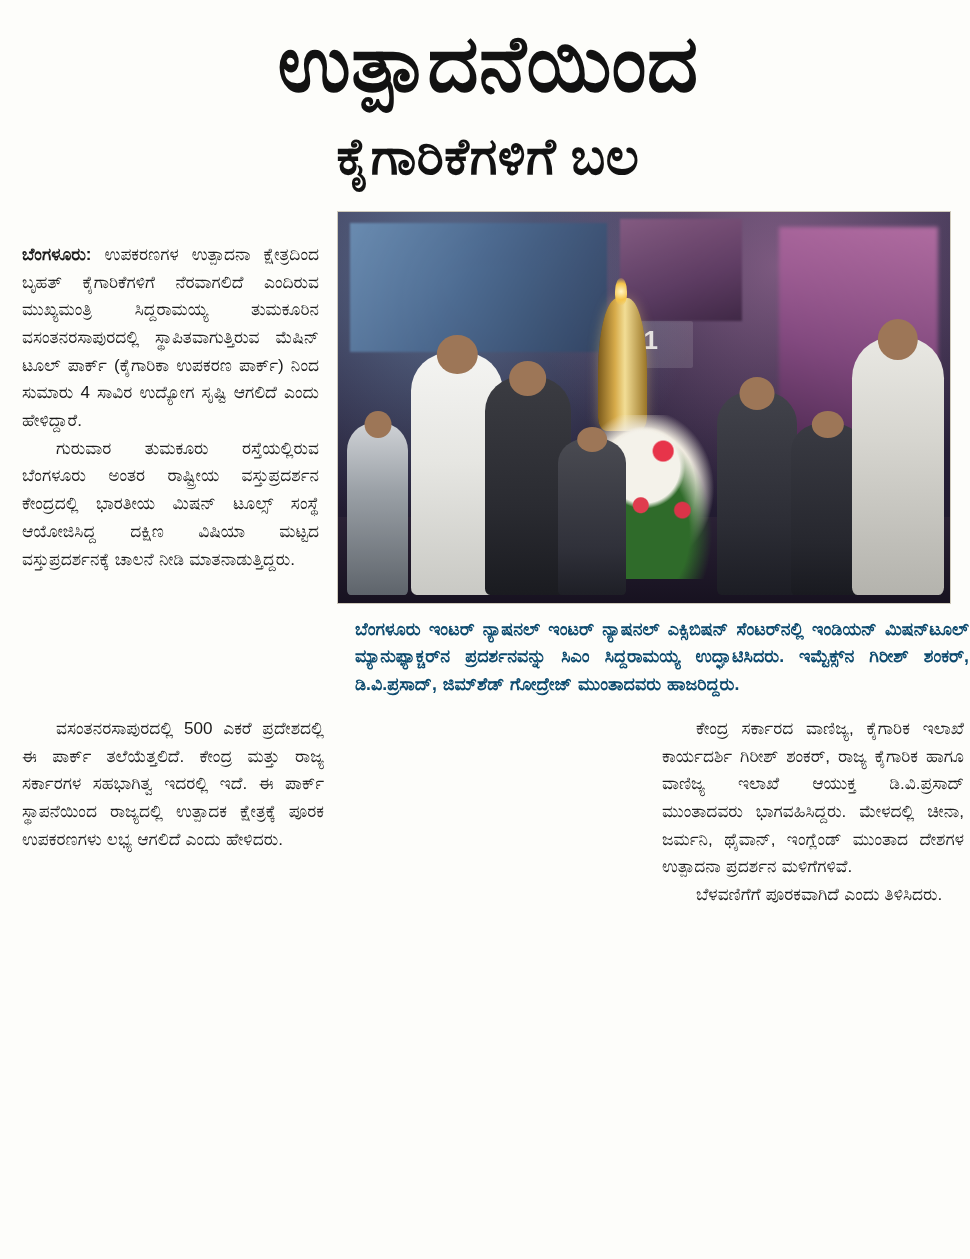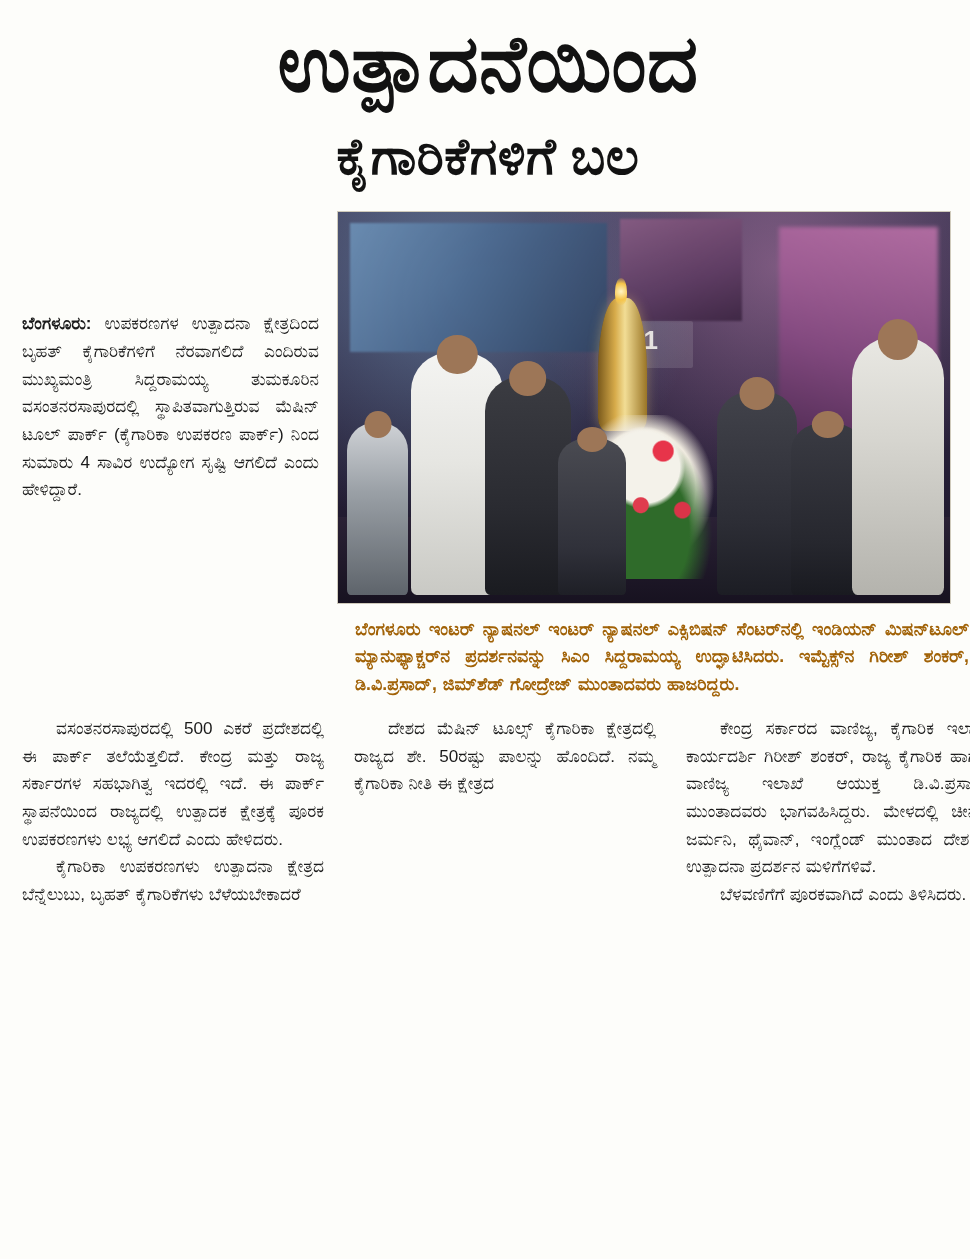--- a/index.html
+++ b/index.html
@@ -207,29 +207,29 @@
     background: #9d7657;
   }
   
   .caption {
     width: 614px;
     margin-left: 333px;
     margin-top: 12px;
     font-size: 17.6px;
     font-weight: bold;
     line-height: 1.58;
-    color: #a16207;
+    color: #0c4a6e;
     text-align: justify;
     word-spacing: 1px;
   }
   
   .lower {
     display: flex;
     margin-top: 16px;
-    gap: 30px;
+    gap: 18px;
   }
   .lower .col { width: 302px; flex: 0 0 302px; }
   
   .lowcol p + p { margin-top: 0; }
 </style>
 </head>
 <body>
 
 <div class="page">
 
@@ -238,20 +238,21 @@
     <span class="line2">ಕೈಗಾರಿಕೆಗಳಿಗೆ ಬಲ</span>
   </div>
 
   <div class="upper">
 
     <div class="col col-left">
       <p class="first">
         <b class="lead-city">ಬೆಂಗಳೂರು:</b>
         <span>ಉಪಕರಣಗಳ ಉತ್ಪಾದನಾ ಕ್ಷೇತ್ರದಿಂದ ಬೃಹತ್ ಕೈಗಾರಿಕೆಗಳಿಗೆ ನೆರವಾಗಲಿದೆ ಎಂದಿರುವ ಮುಖ್ಯಮಂತ್ರಿ ಸಿದ್ದರಾಮಯ್ಯ ತುಮಕೂರಿನ ವಸಂತನರಸಾಪುರದಲ್ಲಿ ಸ್ಥಾಪಿತವಾಗುತ್ತಿರುವ ಮೆಷಿನ್ ಟೂಲ್ ಪಾರ್ಕ್ (ಕೈಗಾರಿಕಾ ಉಪಕರಣ ಪಾರ್ಕ್) ನಿಂದ ಸುಮಾರು 4 ಸಾವಿರ ಉದ್ಯೋಗ ಸೃಷ್ಟಿ ಆಗಲಿದೆ ಎಂದು ಹೇಳಿದ್ದಾರೆ.</span>
       </p>
+      <p>ಗುರುವಾರ ತುಮಕೂರು ರಸ್ತೆಯಲ್ಲಿರುವ ಬೆಂಗಳೂರು ಅಂತರ ರಾಷ್ಟ್ರೀಯ ವಸ್ತುಪ್ರದರ್ಶನ ಕೇಂದ್ರದಲ್ಲಿ ಭಾರತೀಯ ಮಿಷನ್ ಟೂಲ್ಸ್ ಸಂಸ್ಥೆ ಆಯೋಜಿಸಿದ್ದ ದಕ್ಷಿಣ ವಿಷಿಯಾ ಮಟ್ಟದ ವಸ್ತುಪ್ರದರ್ಶನಕ್ಕೆ ಚಾಲನೆ ನೀಡಿ ಮಾತನಾಡುತ್ತಿದ್ದರು.</p>
     </div>
 
     <div class="photo-wrap">
       <div class="photo">
         <div class="ph-bg"></div>
         <div class="ph-screen"></div>
         <div class="ph-screen2"></div>
         <div class="ph-pink"></div>
         <div class="ph-stage"></div>
 
@@ -286,24 +287,22 @@
           </div>
       </div>
     </div>
   </div>
 
   <div class="caption">ಬೆಂಗಳೂರು ಇಂಟರ್ ನ್ಯಾಷನಲ್ ಇಂಟರ್ ನ್ಯಾಷನಲ್ ಎಕ್ಸಿಬಿಷನ್ ಸೆಂಟರ್‌ನಲ್ಲಿ ಇಂಡಿಯನ್ ಮಿಷನ್‌ಟೂಲ್ ಮ್ಯಾನುಫ್ಯಾಕ್ಚರ್‌ನ ಪ್ರದರ್ಶನವನ್ನು ಸಿಎಂ ಸಿದ್ದರಾಮಯ್ಯ ಉದ್ಘಾಟಿಸಿದರು. ಇಮ್ಟೆಕ್ಸ್‌ನ ಗಿರೀಶ್ ಶಂಕರ್, ಡಿ.ವಿ.ಪ್ರಸಾದ್, ಜಿಮ್‌ಶೆಡ್ ಗೋದ್ರೇಜ್ ಮುಂತಾದವರು ಹಾಜರಿದ್ದರು.</div>
 
   <div class="lower">
     <div class="col lowcol">
       <p>ವಸಂತನರಸಾಪುರದಲ್ಲಿ 500 ಎಕರೆ ಪ್ರದೇಶದಲ್ಲಿ ಈ ಪಾರ್ಕ್ ತಲೆಯೆತ್ತಲಿದೆ. ಕೇಂದ್ರ ಮತ್ತು ರಾಜ್ಯ ಸರ್ಕಾರಗಳ ಸಹಭಾಗಿತ್ವ ಇದರಲ್ಲಿ ಇದೆ. ಈ ಪಾರ್ಕ್ ಸ್ಥಾಪನೆಯಿಂದ ರಾಜ್ಯದಲ್ಲಿ ಉತ್ಪಾದಕ ಕ್ಷೇತ್ರಕ್ಕೆ ಪೂರಕ ಉಪಕರಣಗಳು ಲಭ್ಯ ಆಗಲಿದೆ ಎಂದು ಹೇಳಿದರು.</p>
-      <p>ಕೈಗಾರಿಕಾ ಉಪಕರಣಗಳು ಉತ್ಪಾದನಾ ಕ್ಷೇತ್ರದ ಬೆನ್ನೆಲುಬು, ಬೃಹತ್ ಕೈಗಾರಿಕೆಗಳು ಬೆಳೆಯಬೇಕಾದರೆ</p>
     </div>
     <div class="col lowcol">
-      <p>ದೇಶದ ಮೆಷಿನ್ ಟೂಲ್ಸ್ ಕೈಗಾರಿಕಾ ಕ್ಷೇತ್ರದಲ್ಲಿ ರಾಜ್ಯದ ಶೇ. 50ರಷ್ಟು ಪಾಲನ್ನು ಹೊಂದಿದೆ. ನಮ್ಮ ಕೈಗಾರಿಕಾ ನೀತಿ ಈ ಕ್ಷೇತ್ರದ</p>
     </div>
     <div class="col lowcol">
       <p>ಕೇಂದ್ರ ಸರ್ಕಾರದ ವಾಣಿಜ್ಯ, ಕೈಗಾರಿಕ ಇಲಾಖೆ ಕಾರ್ಯದರ್ಶಿ ಗಿರೀಶ್ ಶಂಕರ್, ರಾಜ್ಯ ಕೈಗಾರಿಕ ಹಾಗೂ ವಾಣಿಜ್ಯ ಇಲಾಖೆ ಆಯುಕ್ತ ಡಿ.ವಿ.ಪ್ರಸಾದ್ ಮುಂತಾದವರು ಭಾಗವಹಿಸಿದ್ದರು. ಮೇಳದಲ್ಲಿ ಚೀನಾ, ಜರ್ಮನಿ, ಥೈವಾನ್, ಇಂಗ್ಲೆಂಡ್ ಮುಂತಾದ ದೇಶಗಳ ಉತ್ಪಾದನಾ ಪ್ರದರ್ಶನ ಮಳಿಗೆಗಳಿವೆ.</p>
       <p>ಬೆಳವಣಿಗೆಗೆ ಪೂರಕವಾಗಿದೆ ಎಂದು ತಿಳಿಸಿದರು.</p>
     </div>
   </div>
 
 </div>
 
 </body></html>

